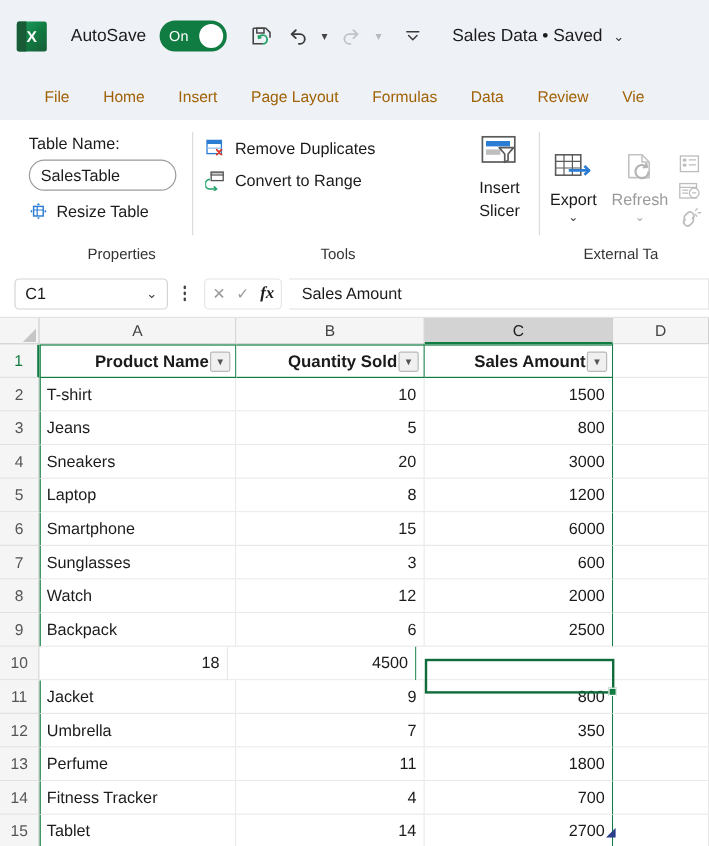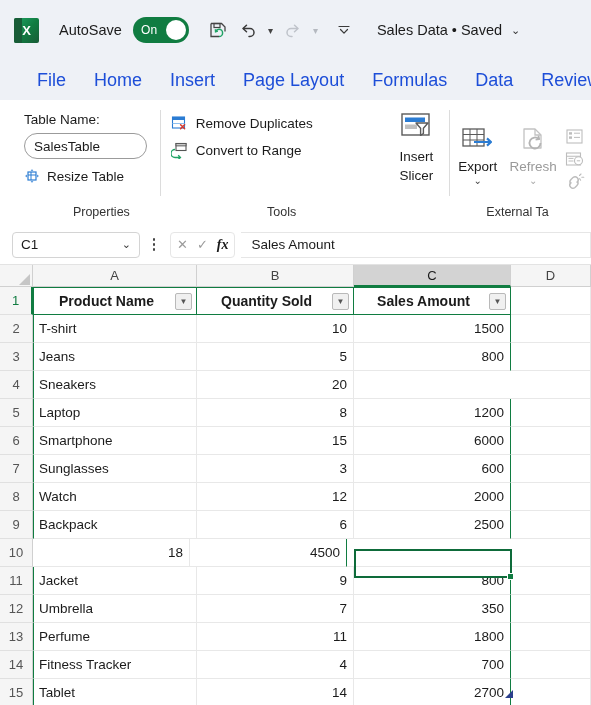--- a/index.html
+++ b/index.html
@@ -100,22 +100,22 @@
   
   .ribbon-tabs {
     height: 40px;
     background: #eef1f6;
     display: flex;
     align-items: center;
     padding-left: 23px;
     gap: 0;
   }
   .rtab {
-    font-size: 18px;
-    color: #1d4ed8;
+    font-size: 13px;
+    color: #a16207;
     padding: 4px 14px;
     white-space: nowrap;
     border-radius: 4px;
   }
 
   
   .ribbon {
     height: 125px;
     background: #ffffff;
     margin: 0 6px 0 6px;
@@ -308,21 +308,21 @@
   .cell.num { justify-content: flex-end; padding-right: 6px; }
   .cell.ca { width: 164px; flex: 0 0 164px; }
   .cell.cb { width: 157px; flex: 0 0 157px; }
   .cell.cc { width: 157px; flex: 0 0 157px; }
   .cell.cd { flex: 1; border-right: 1px solid #e8e8e8; }
 
   
   .hrow .cell {
     font-weight: bold;
     font-size: 14px;
-    justify-content: center;
+    justify-content: flex-end;
     border-bottom: 1px solid #107c41;
     position: relative;
     padding-right: 22px;
   }
   .hrow .cell.ca, .hrow .cell.cb, .hrow .cell.cc {
     border-top: 1.5px solid #107c41;
     border-right: 1px solid #107c41;
   }
   .hrow .cell.ca { border-left: 1.5px solid #107c41; }
   .hrow .cell.cd { border-bottom: 1px solid #e8e8e8; border-top: none; }
@@ -623,20 +623,21 @@
       </div>
       <div class="grow drow">
         <div class="cell ca">Jeans</div>
         <div class="cell cb num">5</div>
         <div class="cell cc num">800</div>
         <div class="cell cd"></div>
       </div>
       <div class="grow drow">
         <div class="cell ca">Sneakers</div>
         <div class="cell cb num">20</div>
+        <div class="cell cc num">3000</div>
         <div class="cell cd"></div>
       </div>
       <div class="grow drow">
         <div class="cell ca">Laptop</div>
         <div class="cell cb num">8</div>
         <div class="cell cc num">1200</div>
         <div class="cell cd"></div>
       </div>
       <div class="grow drow">
         <div class="cell ca">Smartphone</div>

